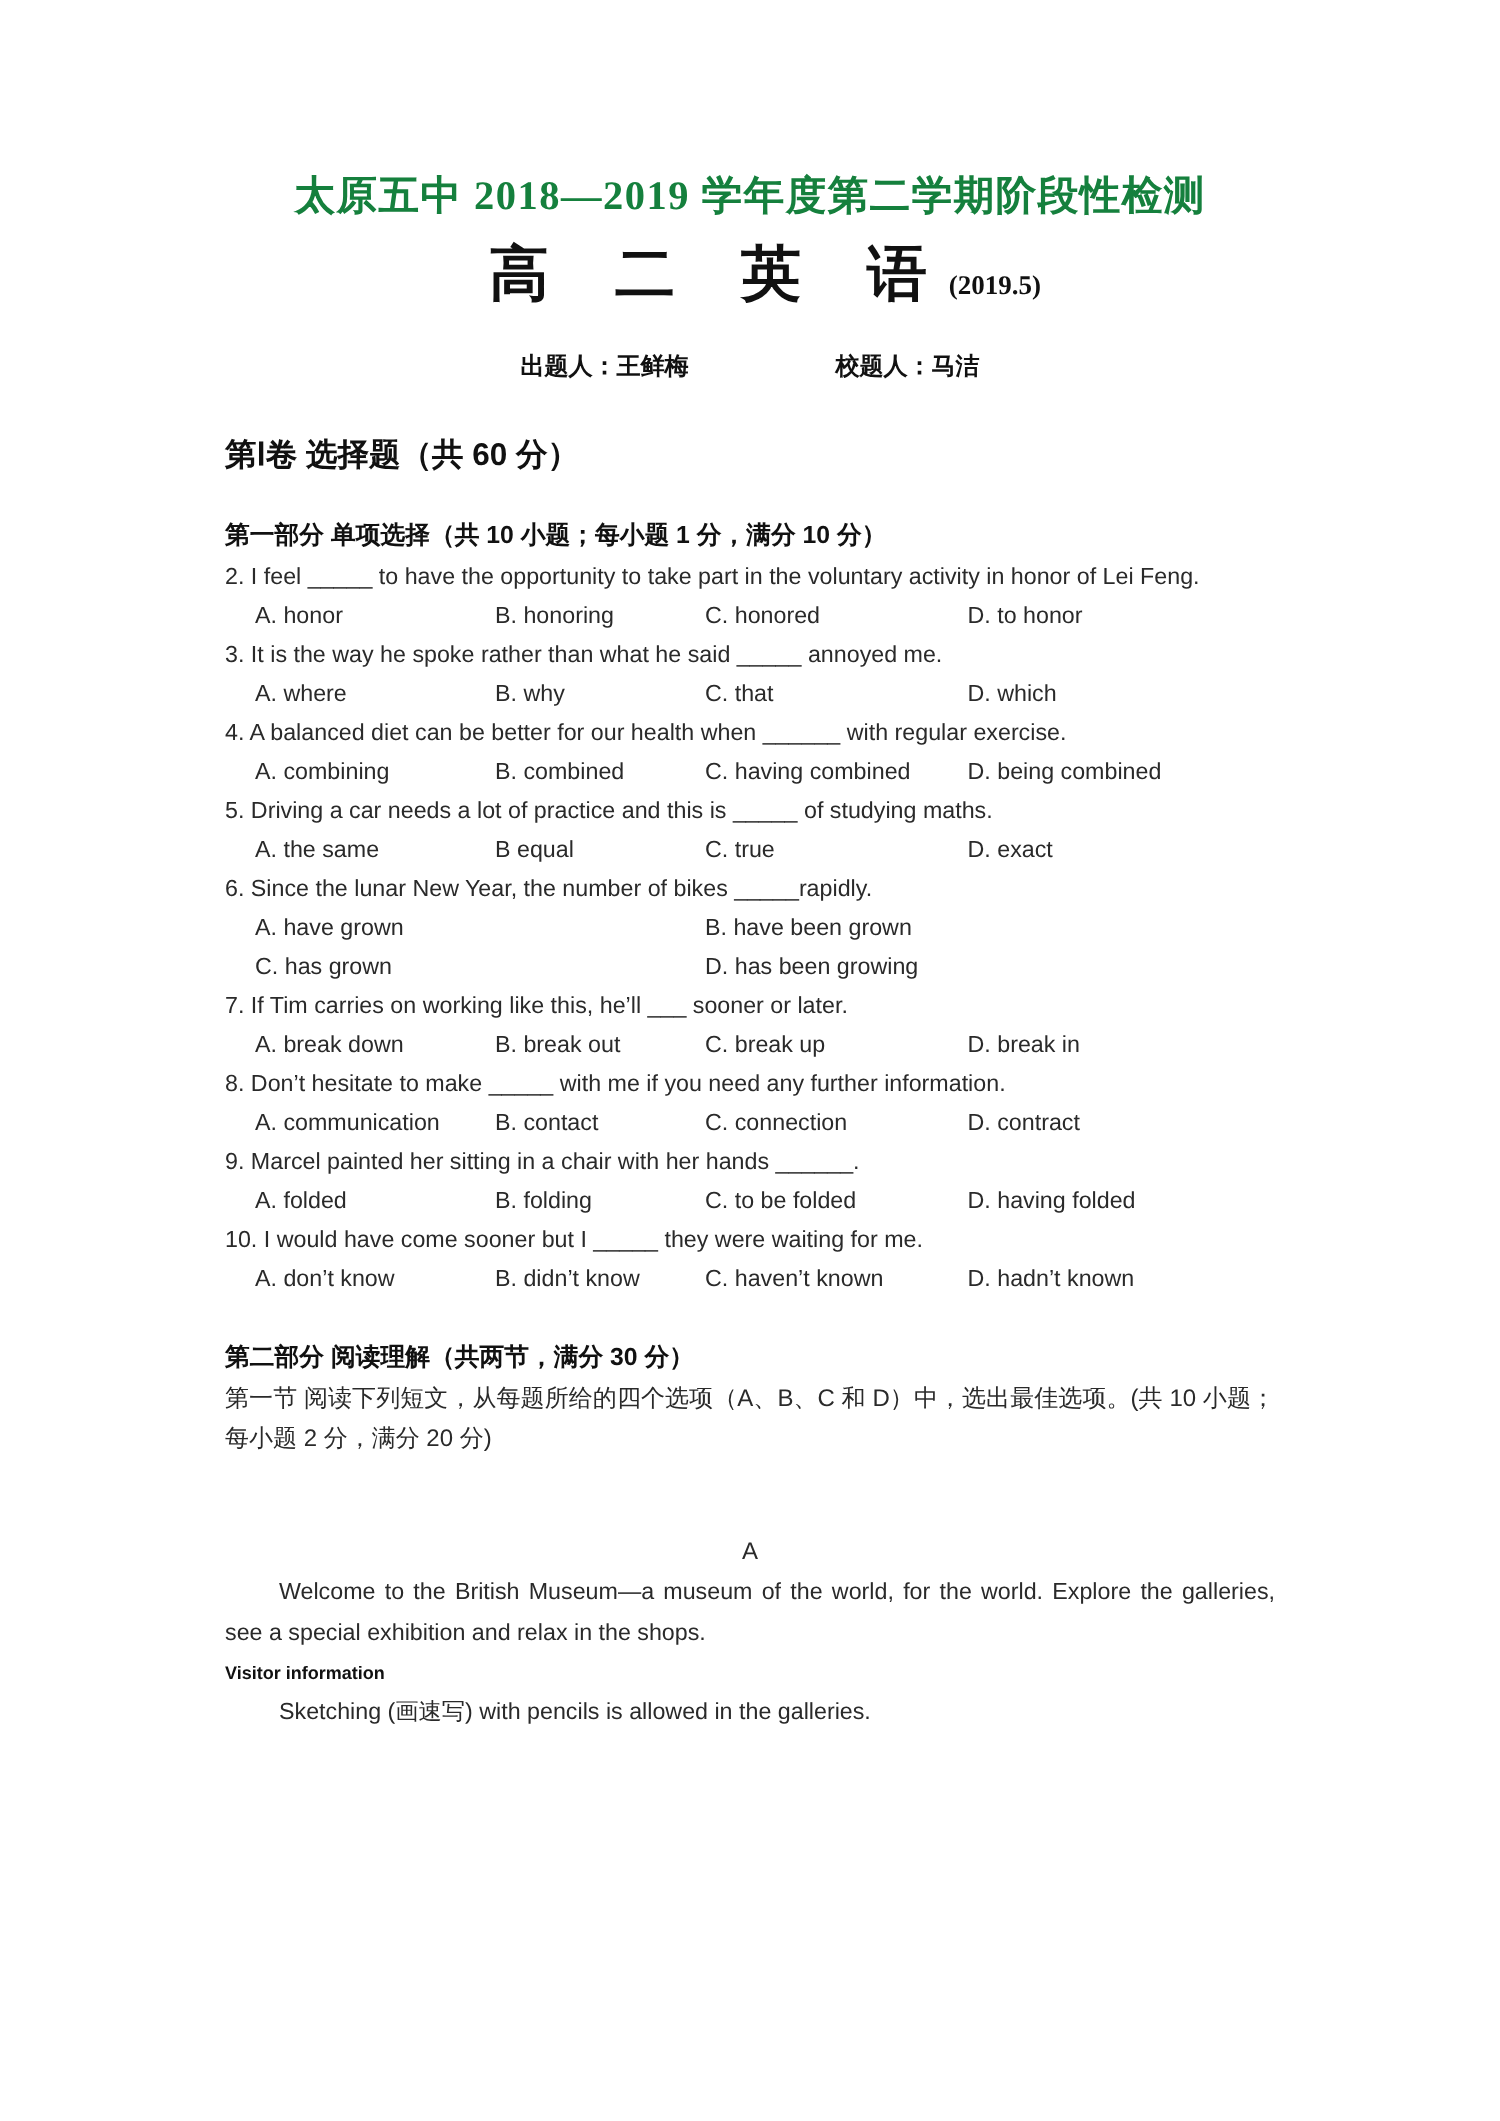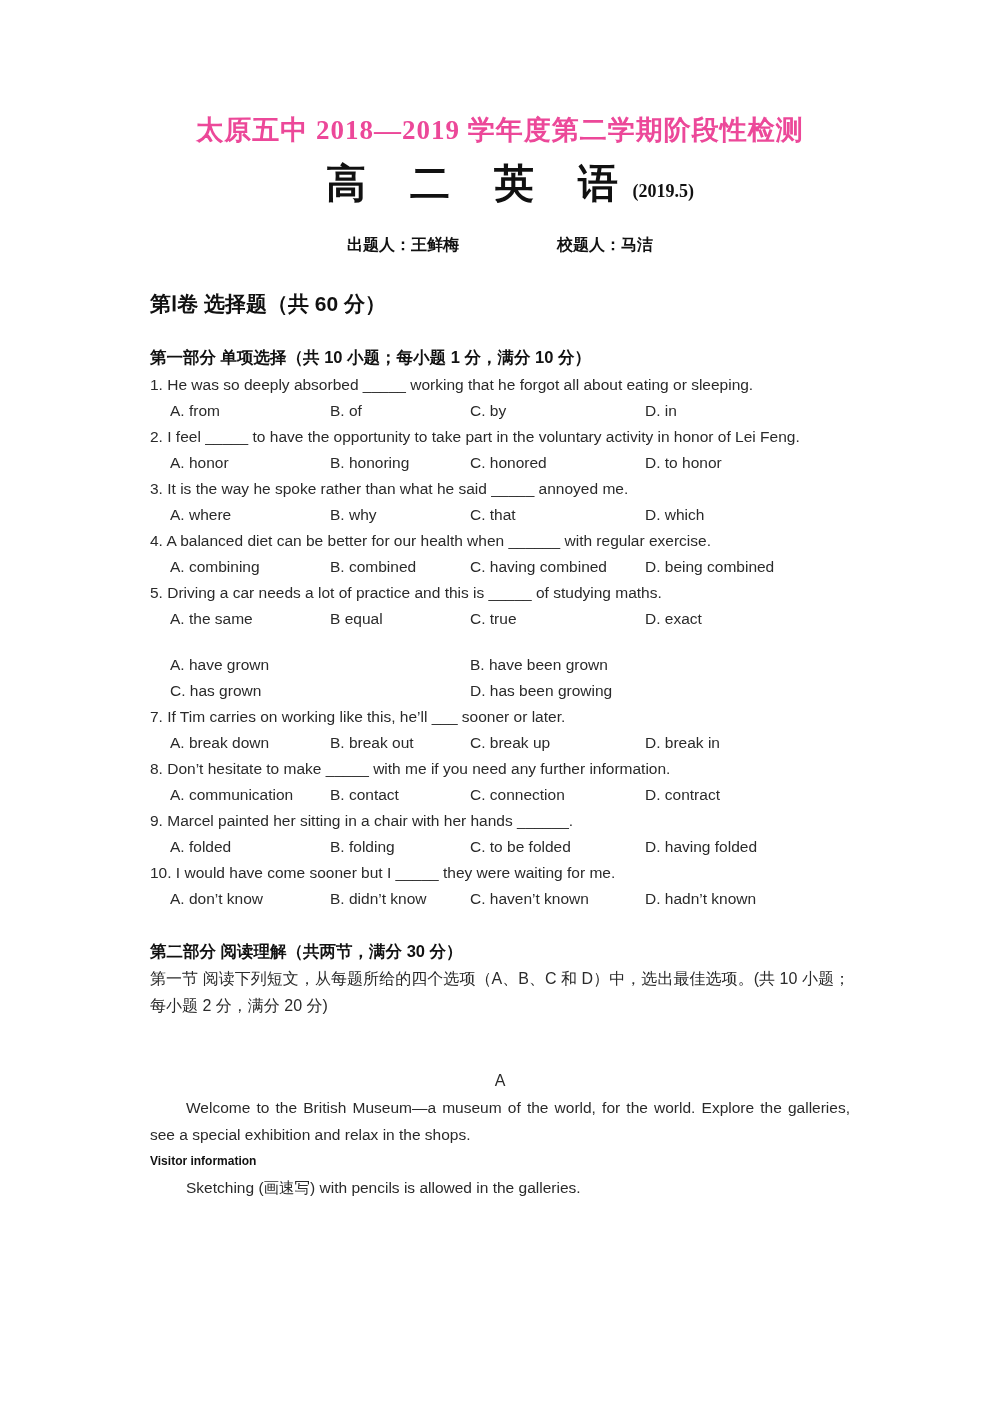--- a/index.html
+++ b/index.html
@@ -17,31 +17,31 @@
     padding: 112px 150px 40px 150px;
   }
 
   
   .school-line {
     font-family: "Liberation Serif", serif;
     font-weight: bold;
     font-size: 27px;
     line-height: 36px;
     text-align: center;
-    color: #ec4899;
+    color: #15803d;
     margin-bottom: 10px;
     letter-spacing: 1px;
   }
   .subject-line {
     text-align: center;
     margin-bottom: 26px;
     color: #111;
   }
   .subject-title {
-    font-family: Liberation Sans, sans-serif;
+    font-family: Liberation Serif, serif;
     font-weight: bold;
     font-size: 40px;
     line-height: 50px;
     letter-spacing: 2px;
     margin-left: 20px;
   }
   .subject-date {
     font-family: "Liberation Serif", serif;
     font-weight: bold;
     font-size: 18px;
@@ -85,21 +85,20 @@
   }
   .opts {
     display: grid;
     grid-template-columns: 160px 140px 175px 1fr;
     padding-left: 20px;
     font-size: 15.5px;
     line-height: 26px;
   }
   .opts.opts-2x2 {
     grid-template-columns: 300px 1fr;
-    margin-top: 20px;
   }
 
   
   .part2-block { margin-top: 26px; }
   .section-intro {
     font-size: 16px;
     line-height: 27px;
     text-align: justify;
   }
   .passage { margin-top: 49px; }
@@ -135,29 +134,20 @@
     <span>出题人：王鲜梅</span>
     <span>校题人：马洁</span>
   </div>
 
   <div class="paper-title">第Ⅰ卷 选择题（共 60 分）</div>
 
   <div class="part-heading">第一部分 单项选择（共 10 小题；每小题 1 分，满分 10 分）</div>
 
   <div class="questions">
 
-    <div>
-      <div class="q-text">1. He was so deeply absorbed _____ working that he forgot all about eating or sleeping.</div>
-      <div class="opts">
-        <span>A. from</span>
-        <span>B. of</span>
-        <span>C. by</span>
-        <span>D. in</span>
-      </div>
-    </div>
 
     <div>
       <div class="q-text">2. I feel _____ to have the opportunity to take part in the voluntary activity in honor of Lei Feng.</div>
       <div class="opts">
         <span>A. honor</span>
         <span>B. honoring</span>
         <span>C. honored</span>
         <span>D. to honor</span>
       </div>
     </div>
@@ -186,20 +176,21 @@
       <div class="q-text">5. Driving a car needs a lot of practice and this is _____ of studying maths.</div>
       <div class="opts">
         <span>A. the same</span>
         <span>B equal</span>
         <span>C. true</span>
         <span>D. exact</span>
       </div>
     </div>
 
     <div>
+      <div class="q-text">6. Since the lunar New Year, the number of bikes _____rapidly.</div>
       <div class="opts opts-2x2">
         <span>A. have grown</span>
         <span>B. have been grown</span>
         <span>C. has grown</span>
         <span>D. has been growing</span>
       </div>
     </div>
 
     <div>
       <div class="q-text">7. If Tim carries on working like this, he’ll ___ sooner or later.</div>

